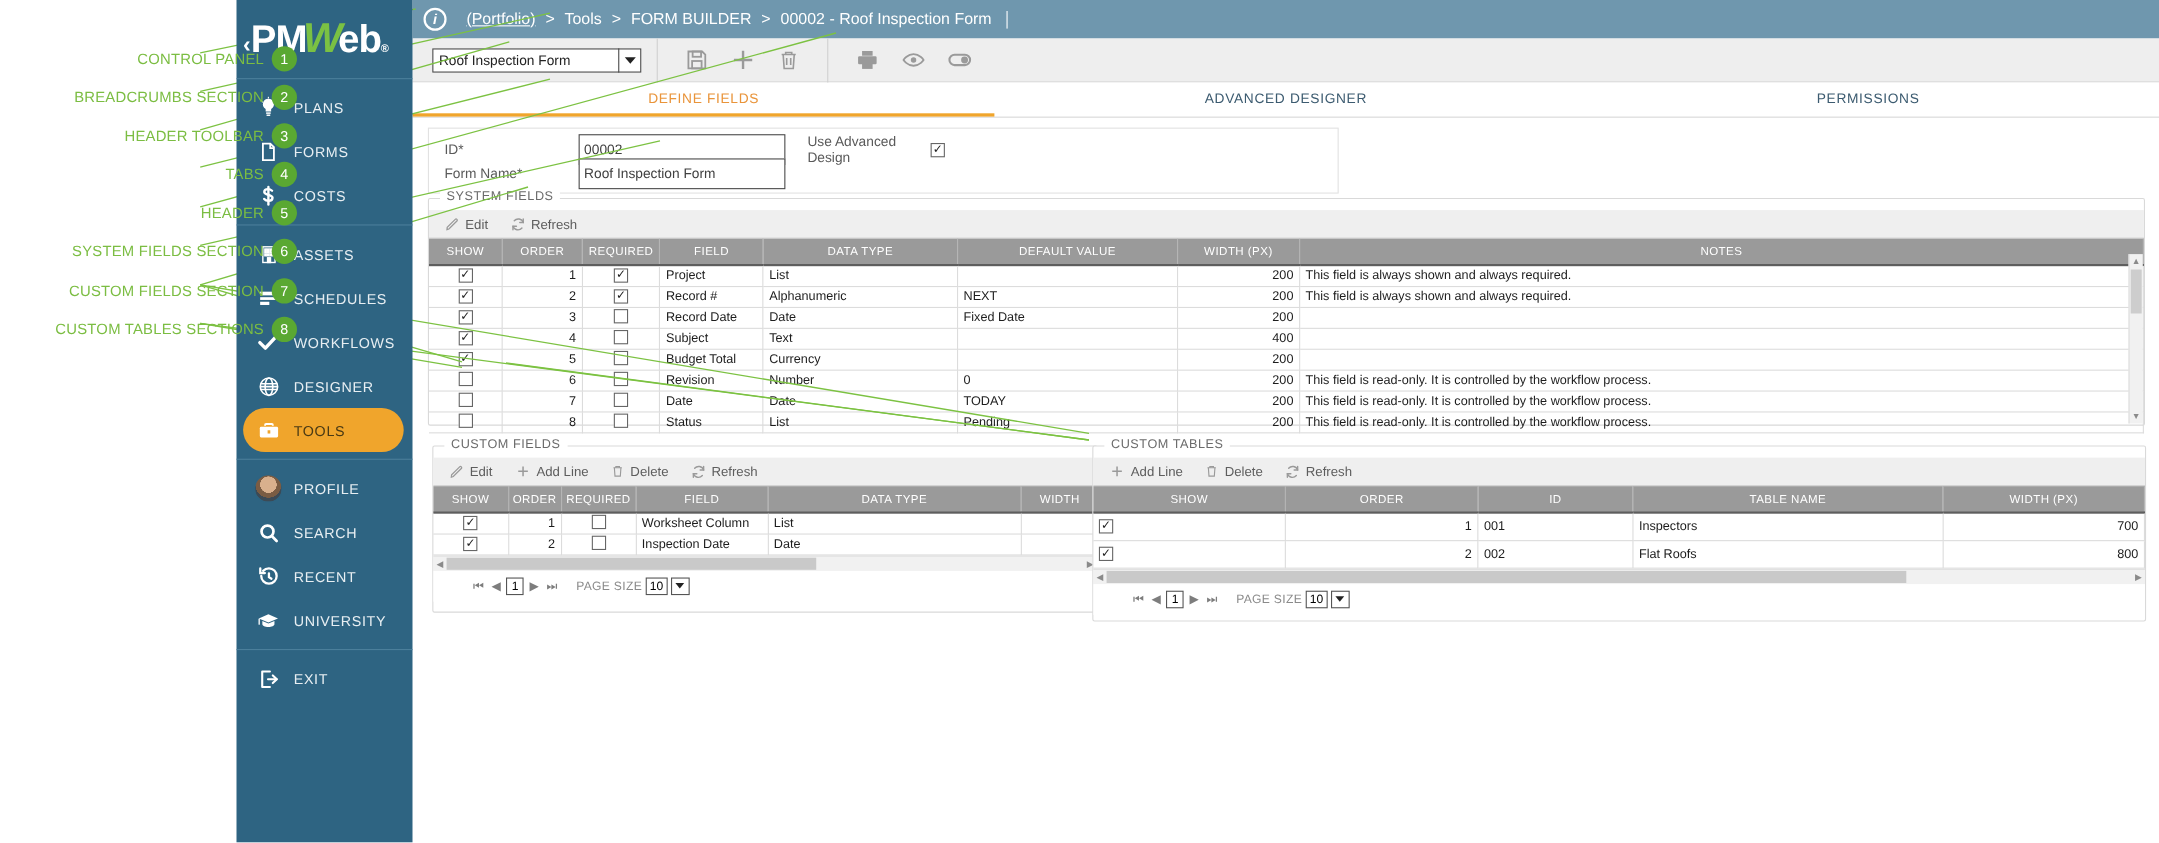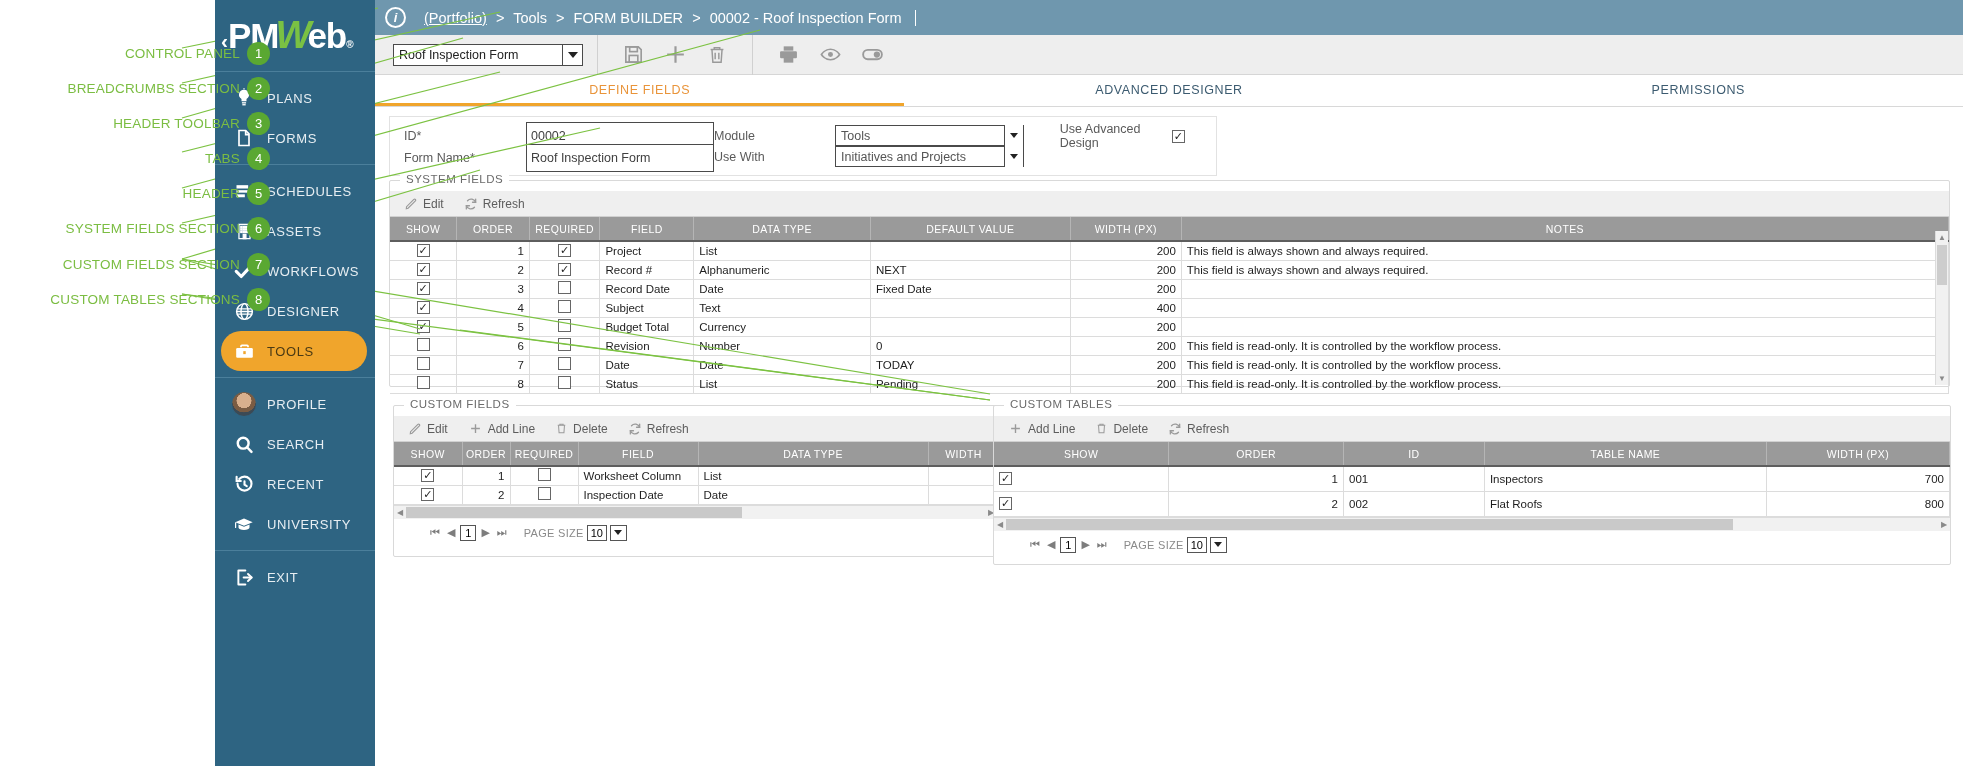--- a/index.html
+++ b/index.html
@@ -267,33 +267,32 @@
       </div>
       <div class="nav-item">
         <span class="n-ico">
           <svg width="20" height="20" viewBox="0 0 24 24" fill="none" stroke="currentColor" stroke-width="2">
             <path d="M6 3h8l4 4v14H6z"></path>
               <path d="M14 3v5h4"></path>
           </svg>
         </span>
         <span class="n-lbl">FORMS</span>
       </div>
+      <div class="nav-item">
+        <span class="n-ico">
+          <svg width="20" height="22" viewBox="0 0 24 24" fill="none" stroke="currentColor" stroke-width="2.6" stroke-linecap="round">
+            <path d="M16 6.5c-1.2-1.2-3-1.8-4.5-1.8C9 4.7 7.5 6 7.5 7.8c0 4 9 2.2 9 6.4 0 2-1.8 3.3-4.3 3.3-1.9 0-3.7-.7-4.8-2"></path>
+            <path d="M12 2.4v19.2"></path>
+          </svg>
+        </span>
+        <span class="n-lbl">COSTS</span>
+      </div>
     </div>
 
     <div class="nav-group bordered">
-      <div class="nav-item">
-        <span class="n-ico">
-          <svg width="20" height="20" viewBox="0 0 24 24" fill="currentColor">
-            <rect x="3" y="5" width="14" height="4"></rect>
-              <rect x="3" y="11" width="18" height="3"></rect>
-              <rect x="3" y="16" width="10" height="3.5"></rect>
-          </svg>
-        </span>
-        <span class="n-lbl">SCHEDULES</span>
-      </div>
       <div class="nav-item">
         <span class="n-ico">
           <svg width="19" height="19" viewBox="0 0 24 24" fill="none" stroke="currentColor" stroke-width="1.6">
             <rect x="5" y="3" width="14" height="18"></rect>
             <g fill="currentColor">
                 <rect x="7.3" y="5.5" width="1.6" height="1.6"></rect>
                 <rect x="10.2" y="5.5" width="1.6" height="1.6"></rect>
                 <rect x="13.1" y="5.5" width="1.6" height="1.6"></rect>
                 <rect x="16" y="5.5" width="1.6" height="1.6"></rect>
             <rect x="7.3" y="8.6" width="1.6" height="1.6"></rect>
@@ -305,20 +304,30 @@
                 <rect x="13.1" y="11.7" width="1.6" height="1.6"></rect>
                 <rect x="16" y="11.7" width="1.6" height="1.6"></rect>
             <rect x="10.4" y="15.6" width="3.4" height="5.4"></rect>
               </g>
           </svg>
         </span>
         <span class="n-lbl">ASSETS</span>
       </div>
       <div class="nav-item">
         <span class="n-ico">
+          <svg width="20" height="20" viewBox="0 0 24 24" fill="currentColor">
+            <rect x="3" y="5" width="14" height="4"></rect>
+              <rect x="3" y="11" width="18" height="3"></rect>
+              <rect x="3" y="16" width="10" height="3.5"></rect>
+          </svg>
+        </span>
+        <span class="n-lbl">SCHEDULES</span>
+      </div>
+      <div class="nav-item">
+        <span class="n-ico">
           <svg width="22" height="22" viewBox="0 0 24 24" fill="none" stroke="currentColor" stroke-width="3.4" stroke-linecap="round" stroke-linejoin="round">
             <path d="M3.5 12.5l5.5 5.5L21 5"></path>
           </svg>
         </span>
         <span class="n-lbl">WORKFLOWS</span>
       </div>
       <div class="nav-item">
         <span class="n-ico">
           <svg width="21" height="21" viewBox="0 0 24 24" fill="none" stroke="currentColor" stroke-width="1.7">
             <circle cx="12" cy="12" r="9"></circle>
@@ -465,40 +474,20 @@
 
     <div class="header-form">
       <div class="hf-col" style="width:330px; padding-left:14px;">
         <div class="hf-row">
           <span class="hf-label" style="width:122px;">ID*</span>
           <span class="hf-input" style="width:188px;">00002</span>
         </div>
         <div class="hf-row">
           <span class="hf-label" style="width:122px;">Form Name*</span>
           <span class="hf-input" style="width:188px;">Roof Inspection Form</span>
-        </div>
-      </div>
-      <div class="hf-col" style="width:340px;">
-        <div class="hf-row">
-          <span class="hf-label" style="width:121px;">Module</span>
-          <span class="hf-dd" style="width:189px;">
-            <span>Tools</span>
-            <span class="caret-box2">
-                <span class="caret-sm"></span>
-              </span>
-          </span>
-        </div>
-        <div class="hf-row">
-          <span class="hf-label" style="width:121px;">Use With</span>
-          <span class="hf-dd" style="width:189px;">
-            <span>Initiatives and Projects</span>
-            <span class="caret-box2">
-                <span class="caret-sm"></span>
-              </span>
-          </span>
         </div>
       </div>
       <div class="hf-col" style="width:160px;margin-left:14px;">
         <div class="hf-row">
           <span class="hf-label" style="width:112px;">Use Advanced Design</span>
           <span class="chk">✓</span>
         </div>
         <div class="hf-row"></div>
       </div>
     </div>

